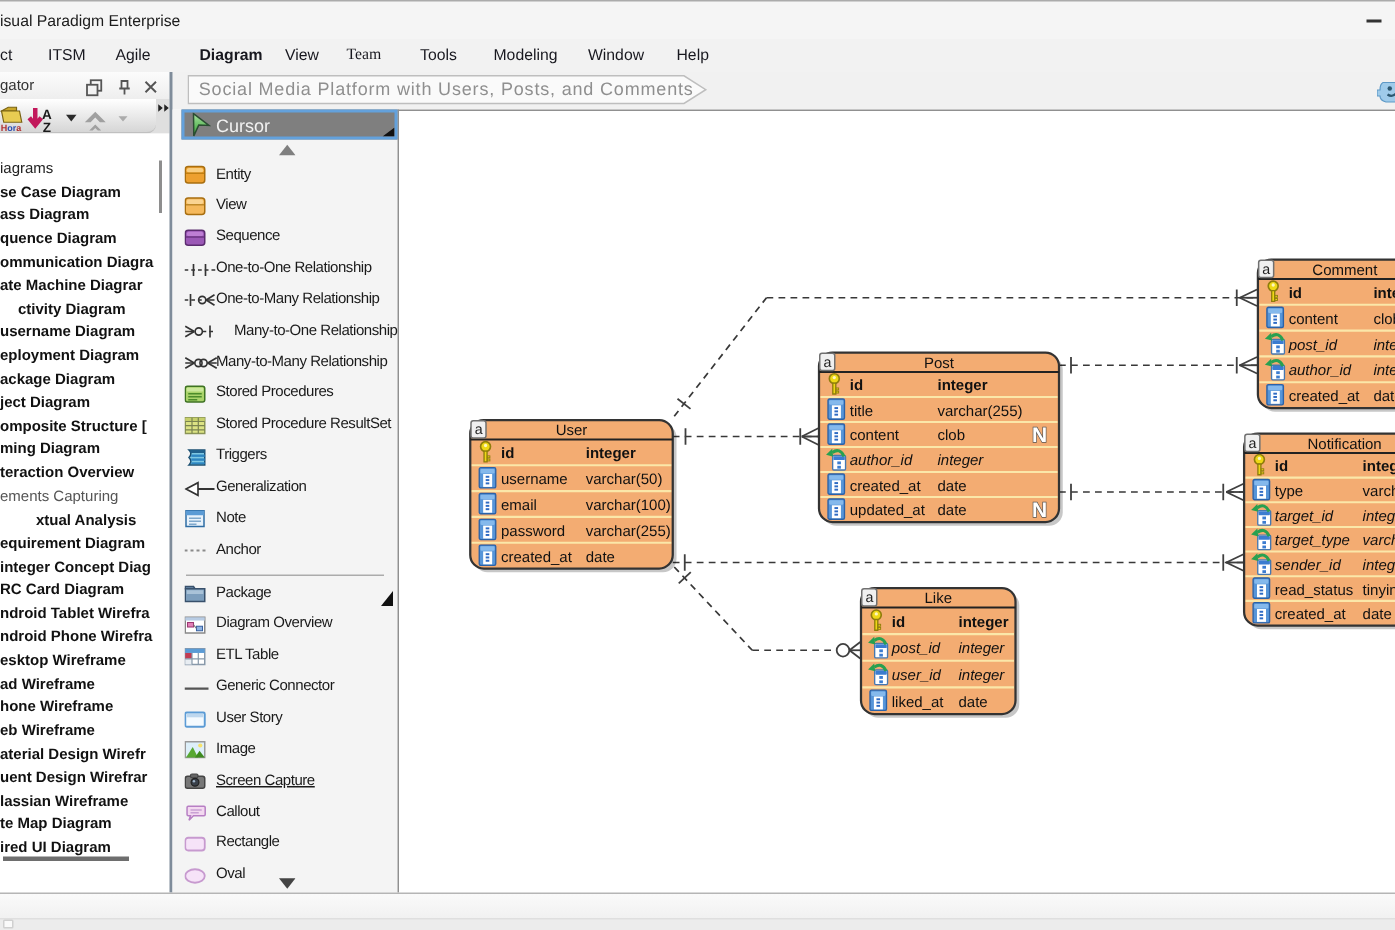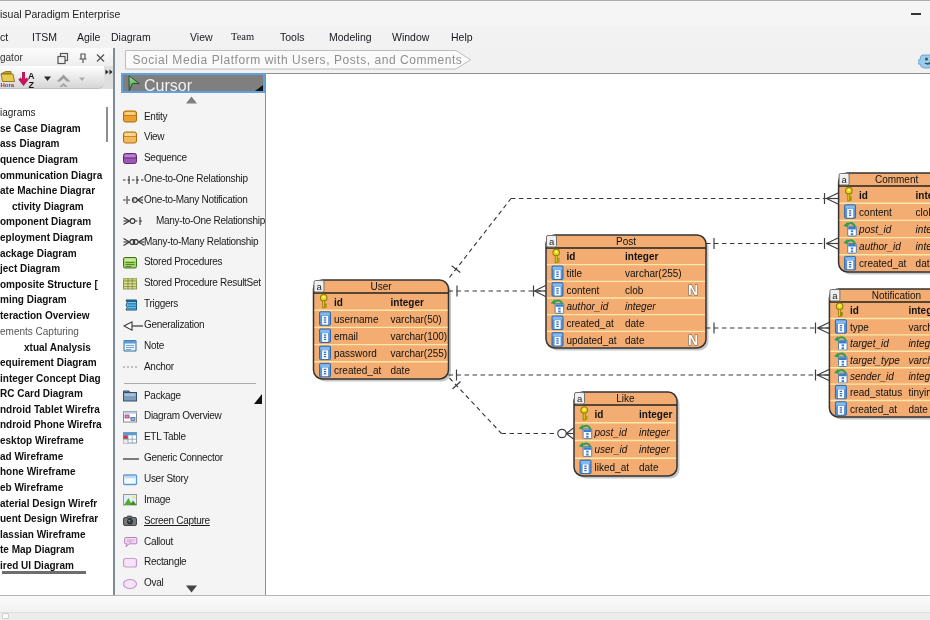--- a/index.html
+++ b/index.html
@@ -12,21 +12,21 @@
 
 <div class="abs" style="left:0;top:0;width:930px;height:26px;background:#F5F5F5;border-top:1px solid #ABABAB;"></div>
 <div class="abs" style="left:0;top:8px;font-size:10.5px;color:#1c1c1c;">isual Paradigm Enterprise</div>
 <div class="abs" style="left:911px;top:13px;width:10px;height:2px;background:#333;"></div>
 
 <div class="abs" style="left:0;top:26px;width:930px;height:22px;background:#F2F2F2;"></div>
 <div class="abs" style="top:31px;left:0;width:930px;height:14px;font-size:10.5px;color:#18181f;">
 <span class="abs" style="left:0px;">ct</span>
 <span class="abs" style="left:32px;">ITSM</span>
 <span class="abs" style="left:77px;">Agile</span>
-<span class="abs" style="left:111px;">Diagram</span>
+<span class="abs" style="left:133px;font-weight:bold;">Diagram</span>
 <span class="abs" style="left:190px;">View</span>
 <span class="abs" style="left:231px;font-family:Liberation Serif, serif;">Team</span>
 <span class="abs" style="left:280px;">Tools</span>
 <span class="abs" style="left:329px;">Modeling</span>
 <span class="abs" style="left:392px;">Window</span>
 <span class="abs" style="left:451px;">Help</span>
 </div>
 
 <div class="abs" style="left:115px;top:48px;width:815px;height:25px;background:#F1F1F1;"></div>
 
@@ -59,21 +59,21 @@
 
 <div class="abs" style="left:0;top:89px;width:118px;height:506px;background:#fff;overflow:hidden;">
 <div class="abs" style="left:0;top:-89px;width:104px;height:620px;">
 <div style="position:absolute;left:0px;top:107.0px;font-size:10px;font-weight:normal;color:#222;white-space:nowrap;">iagrams</div>
 <div style="position:absolute;left:0px;top:122.6px;font-size:10px;font-weight:bold;color:#111;white-space:nowrap;">se Case Diagram</div>
 <div style="position:absolute;left:0px;top:138.2px;font-size:10px;font-weight:bold;color:#111;white-space:nowrap;">ass Diagram</div>
 <div style="position:absolute;left:0px;top:153.9px;font-size:10px;font-weight:bold;color:#111;white-space:nowrap;">quence Diagram</div>
 <div style="position:absolute;left:0px;top:169.5px;font-size:10px;font-weight:bold;color:#111;white-space:nowrap;">ommunication Diagra</div>
 <div style="position:absolute;left:0px;top:185.1px;font-size:10px;font-weight:bold;color:#111;white-space:nowrap;">ate Machine Diagrar</div>
 <div style="position:absolute;left:12px;top:200.7px;font-size:10px;font-weight:bold;color:#111;white-space:nowrap;">ctivity Diagram</div>
-<div style="position:absolute;left:0px;top:216.3px;font-size:10px;font-weight:bold;color:#111;white-space:nowrap;">omponent Diagram</div>
+<div style="position:absolute;left:0px;top:216.3px;font-size:10px;font-weight:bold;color:#111;white-space:nowrap;">username Diagram</div>
 <div style="position:absolute;left:0px;top:232.0px;font-size:10px;font-weight:bold;color:#111;white-space:nowrap;">eployment Diagram</div>
 <div style="position:absolute;left:0px;top:247.6px;font-size:10px;font-weight:bold;color:#111;white-space:nowrap;">ackage Diagram</div>
 <div style="position:absolute;left:0px;top:263.2px;font-size:10px;font-weight:bold;color:#111;white-space:nowrap;">ject Diagram</div>
 <div style="position:absolute;left:0px;top:278.8px;font-size:10px;font-weight:bold;color:#111;white-space:nowrap;">omposite Structure [</div>
 <div style="position:absolute;left:0px;top:294.4px;font-size:10px;font-weight:bold;color:#111;white-space:nowrap;">ming Diagram</div>
 <div style="position:absolute;left:0px;top:310.1px;font-size:10px;font-weight:bold;color:#111;white-space:nowrap;">teraction Overview</div>
 <div style="position:absolute;left:0px;top:325.7px;font-size:10px;font-weight:normal;color:#555;white-space:nowrap;">ements Capturing</div>
 <div style="position:absolute;left:0px;top:342px;font-size:10px;font-weight:bold;color:#111;white-space:nowrap;padding-left:24px;">xtual Analysis</div>
 <div style="position:absolute;left:0px;top:356.9px;font-size:10px;font-weight:bold;color:#111;white-space:nowrap;">equirement Diagram</div>
 <div style="position:absolute;left:0px;top:372.5px;font-size:10px;font-weight:bold;color:#111;white-space:nowrap;">integer Concept Diag</div>
@@ -116,21 +116,21 @@
 <div class="abs" style="left:121px;top:72.5px;width:143.5px;height:20px;background:#7F7F7F;border:2px solid #63A1DC;"></div>
 <svg class="abs" style="left:127.5px;top:74.5px;" width="14" height="17" viewBox="0 0 14 17">
 <defs>
         <linearGradient id="curg" x1="0" y1="0" x2="0" y2="1">
           <stop offset="0" stop-color="#A8E0A0"></stop>
           <stop offset="1" stop-color="#2FA32F"></stop>
         </linearGradient>
       </defs>
 <path d="M1 0.8 L11.3 8.6 L4.5 8.4 L1.2 15.6 Z" fill="url(#curg)" stroke="#2b4d33" stroke-width="1"></path>
 </svg>
-<div class="abs" style="left:144px;top:77px;font-size:16px;color:#F2F2F2;text-align:right;">Cursor</div>
+<div class="abs" style="left:144px;top:77px;font-size:12px;color:#F2F2F2;text-align:right;">Cursor</div>
 <svg class="abs" style="left:255px;top:85px;" width="8" height="6">
       <path d="M8 0 L8 6 L0 6 Z" fill="#111"></path>
     </svg>
 
 <svg class="abs" style="left:186px;top:96px;" width="11" height="8">
       <path d="M5.5 0.5 L11 7.5 L0 7.5 Z" fill="#7F7F7F"></path>
     </svg>
 <svg class="abs" style="left:186px;top:585px;" width="11" height="8">
       <path d="M0 0.5 L11 0.5 L5.5 7.5 Z" fill="#444"></path>
     </svg>
@@ -160,21 +160,21 @@
     </svg>
 <div style="position:absolute;left:144px;top:173.0px;font-size:10px;letter-spacing:-0.3px;color:#1a1a1a;white-space:nowrap;">One-to-One Relationship</div>
 <svg style="position:absolute;left:122.5px;top:193.4px;" width="24" height="14" viewBox="0 0 24 14">
       <line x1="0" y1="7" x2="13" y2="7" stroke="#333" stroke-width="1.1" stroke-dasharray="2.5 2"></line>
       <line x1="4" y1="3.0" x2="4" y2="11.0" stroke="#333" stroke-width="1.1"></line>
       <circle cx="11.8" cy="7" r="2.4" fill="none" stroke="#333" stroke-width="1.1"></circle>
       <line x1="14.5" y1="7" x2="20" y2="3.5" stroke="#333" stroke-width="1.1"></line>
       <line x1="14.5" y1="7" x2="20" y2="7" stroke="#333" stroke-width="1.1"></line>
       <line x1="14.5" y1="7" x2="20" y2="10.5" stroke="#333" stroke-width="1.1"></line>
     </svg>
-<div style="position:absolute;left:144px;top:193.9px;font-size:10px;letter-spacing:-0.3px;color:#1a1a1a;white-space:nowrap;">One-to-Many Notification</div>
+<div style="position:absolute;left:144px;top:193.9px;font-size:10px;letter-spacing:-0.3px;color:#1a1a1a;white-space:nowrap;">One-to-Many Relationship</div>
 <svg style="position:absolute;left:122.5px;top:214.2px;" width="24" height="14" viewBox="0 0 24 14">
       <line x1="6.5" y1="7" x2="0.5" y2="3.5" stroke="#333" stroke-width="1.1"></line>
       <line x1="6.5" y1="7" x2="0.5" y2="7" stroke="#333" stroke-width="1.1"></line>
       <line x1="6.5" y1="7" x2="0.5" y2="10.5" stroke="#333" stroke-width="1.1"></line>
       <circle cx="9.5" cy="7" r="2.4" fill="none" stroke="#333" stroke-width="1.1"></circle>
       <line x1="12" y1="7" x2="21" y2="7" stroke="#333" stroke-width="1.1" stroke-dasharray="2.5 2"></line>
       <line x1="17" y1="3.0" x2="17" y2="11.0" stroke="#333" stroke-width="1.1"></line>
     </svg>
 <div style="position:absolute;left:144px;top:214.7px;font-size:10px;letter-spacing:-0.3px;color:#1a1a1a;white-space:nowrap;padding-left:12px;">Many-to-One Relationship</div>
 <svg style="position:absolute;left:122.5px;top:235.1px;" width="24" height="14" viewBox="0 0 24 14">

